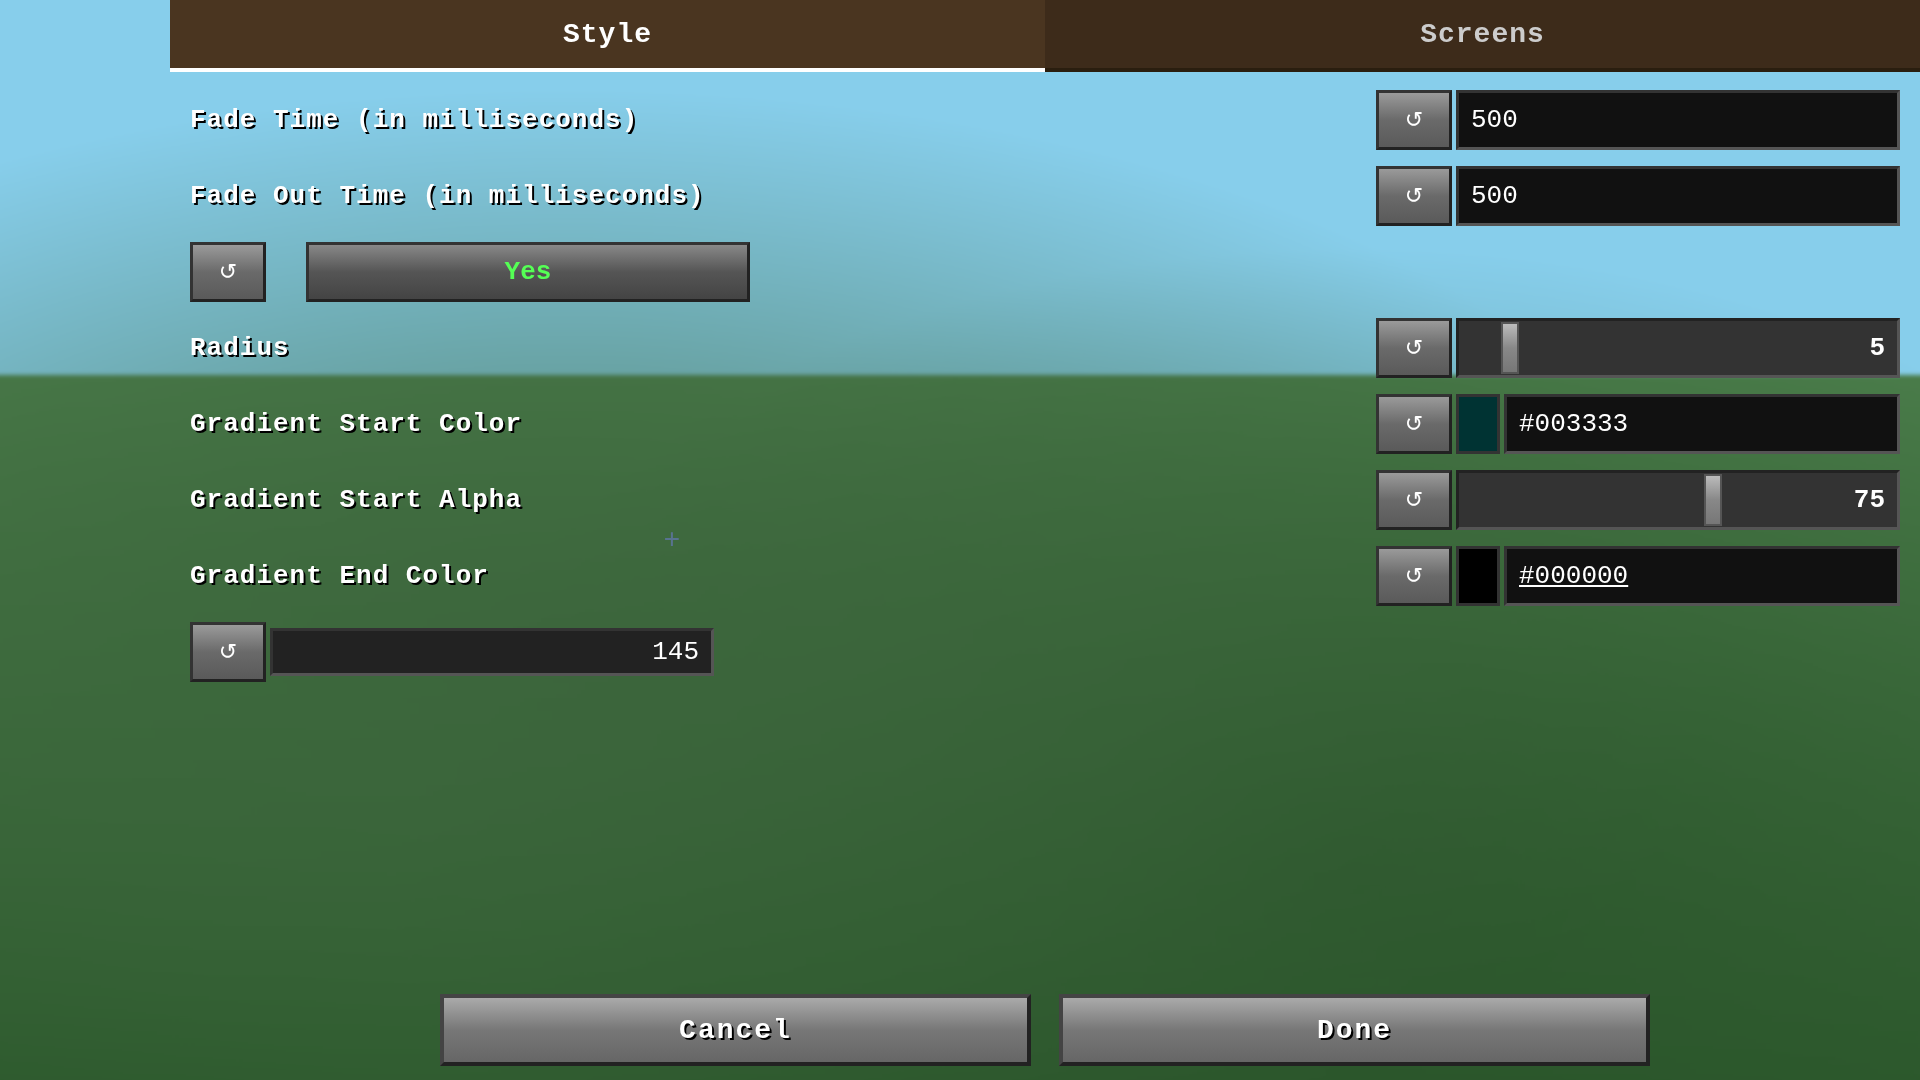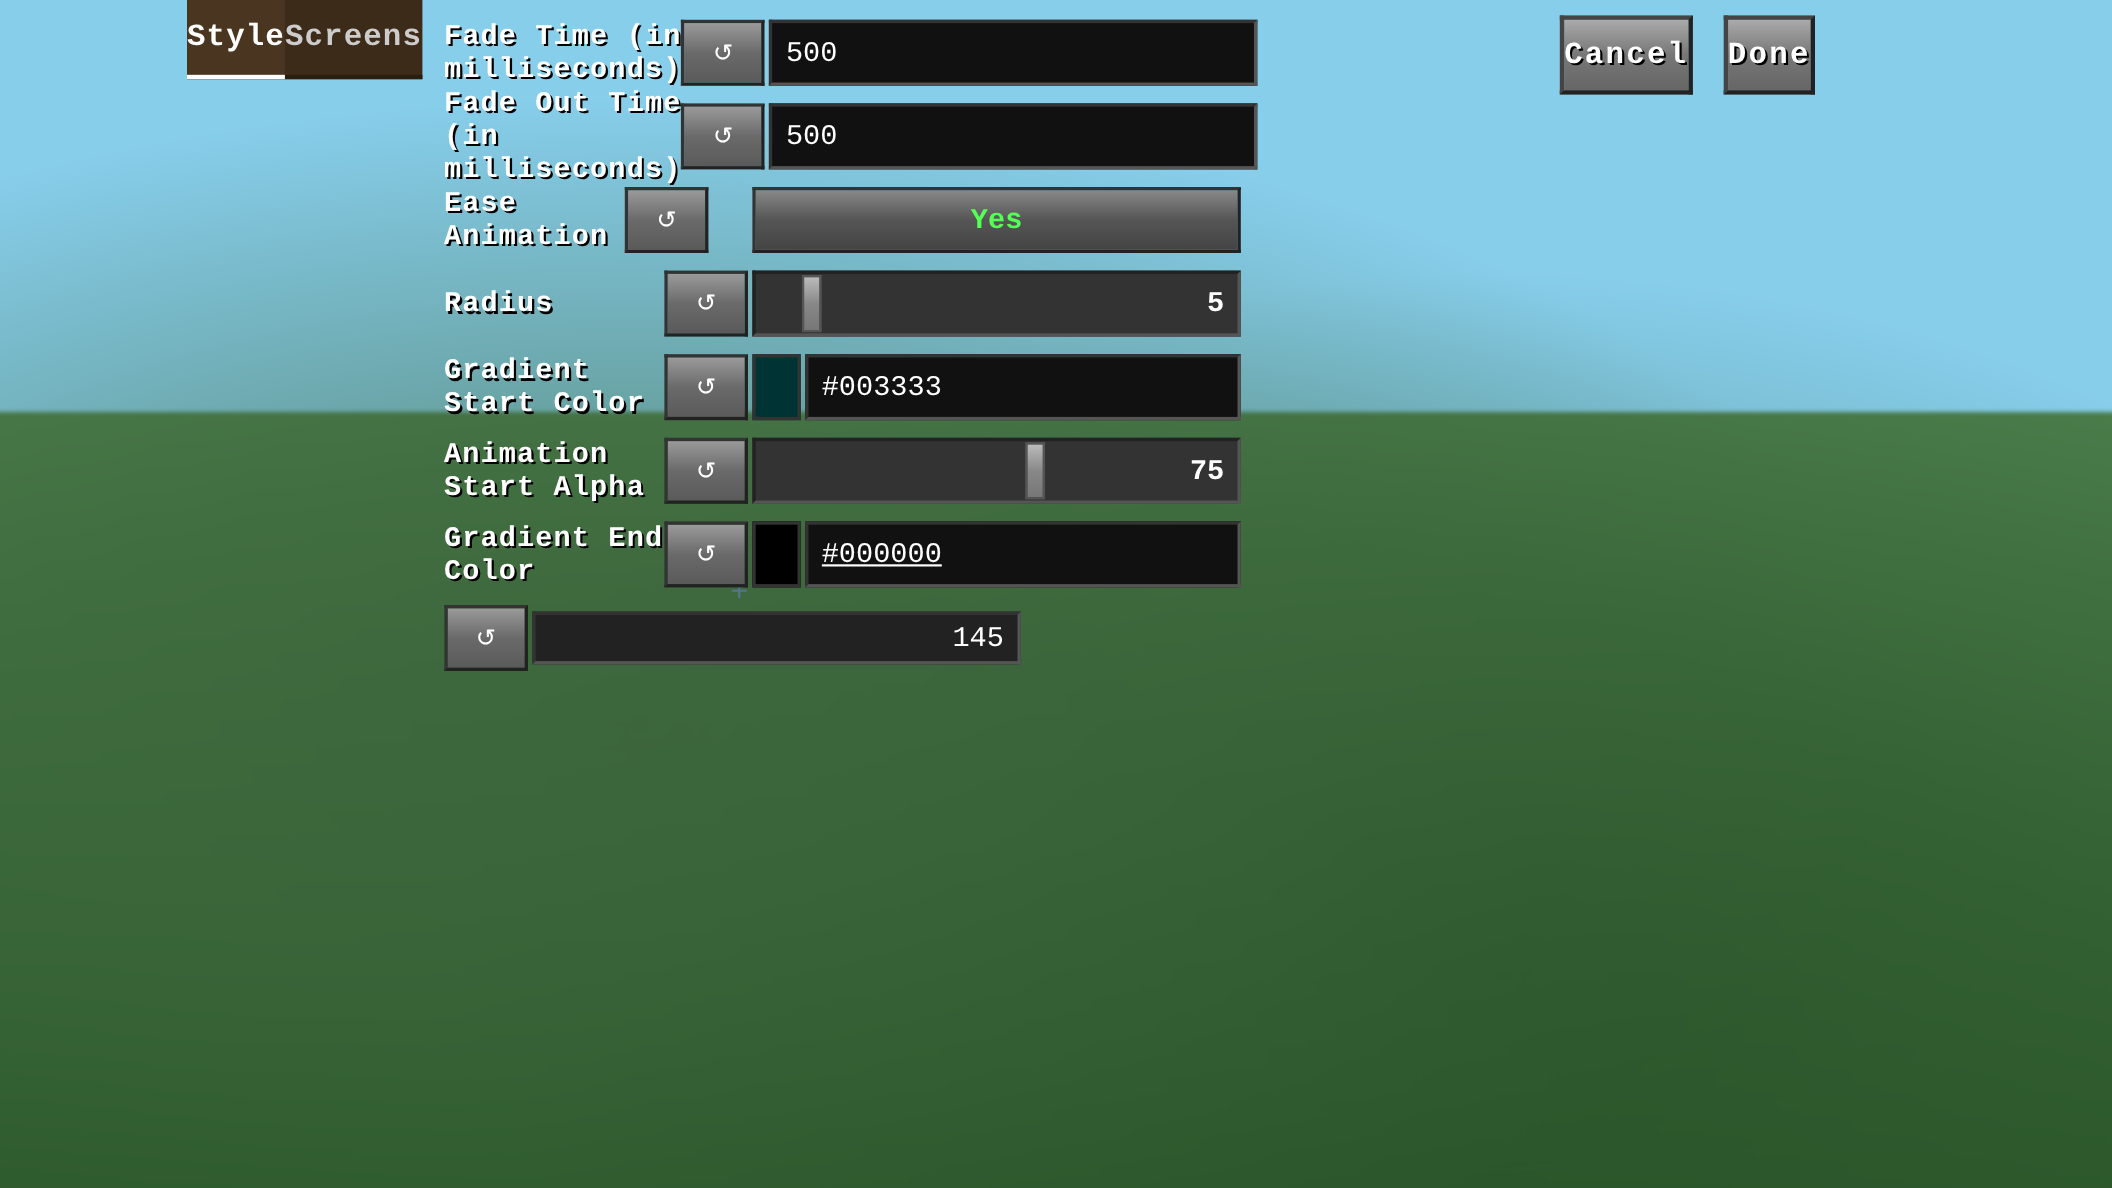--- a/index.html
+++ b/index.html
@@ -34,21 +34,21 @@
     }
 
     
     .dialog {
       position: absolute;
       top: 0;
       left: 170px;
       right: 0;
       bottom: 0;
       display: flex;
-      flex-direction: row;
+      flex-direction: column;
     }
 
     
     .tabs {
       display: flex;
       height: 72px;
       background: #3d2b1a;
       border-bottom: 4px solid #2a1e0f;
     }
 
@@ -301,21 +301,20 @@
 
       <div class="setting-row">
         <div class="setting-label">Fade Out Time (in milliseconds)</div>
         <div class="setting-controls">
           <button class="reset-btn">↺</button>
           <input class="text-input text-input-wide" type="text" value="500" style="">
         </div>
       </div>
 
       <div class="setting-row">
-        <div class="setting-label">Ease Animation</div>
         <div class="setting-controls">
           <button class="reset-btn">↺</button>
           <div class="toggle-btn">
             <span class="toggle-yes">Yes</span>
           </div>
         </div>
       </div>
 
       <div class="setting-row">
         <div class="setting-label">Radius</div>
@@ -331,21 +330,21 @@
       <div class="setting-row">
         <div class="setting-label">Gradient Start Color</div>
         <div class="setting-controls">
           <button class="reset-btn">↺</button>
           <div class="color-swatch" style="background: #003333;"></div>
           <input class="text-input" type="text" value="#003333" style="width: 396px;">
         </div>
       </div>
 
       <div class="setting-row">
-        <div class="setting-label">Animation Start Alpha</div>
+        <div class="setting-label">Gradient Start Alpha</div>
         <div class="setting-controls">
           <button class="reset-btn">↺</button>
           <div class="slider-container">
             <div class="slider-thumb" style="left: 245px;"></div>
             <span class="slider-value">75</span>
           </div>
         </div>
       </div>
 
       <div class="setting-row">

